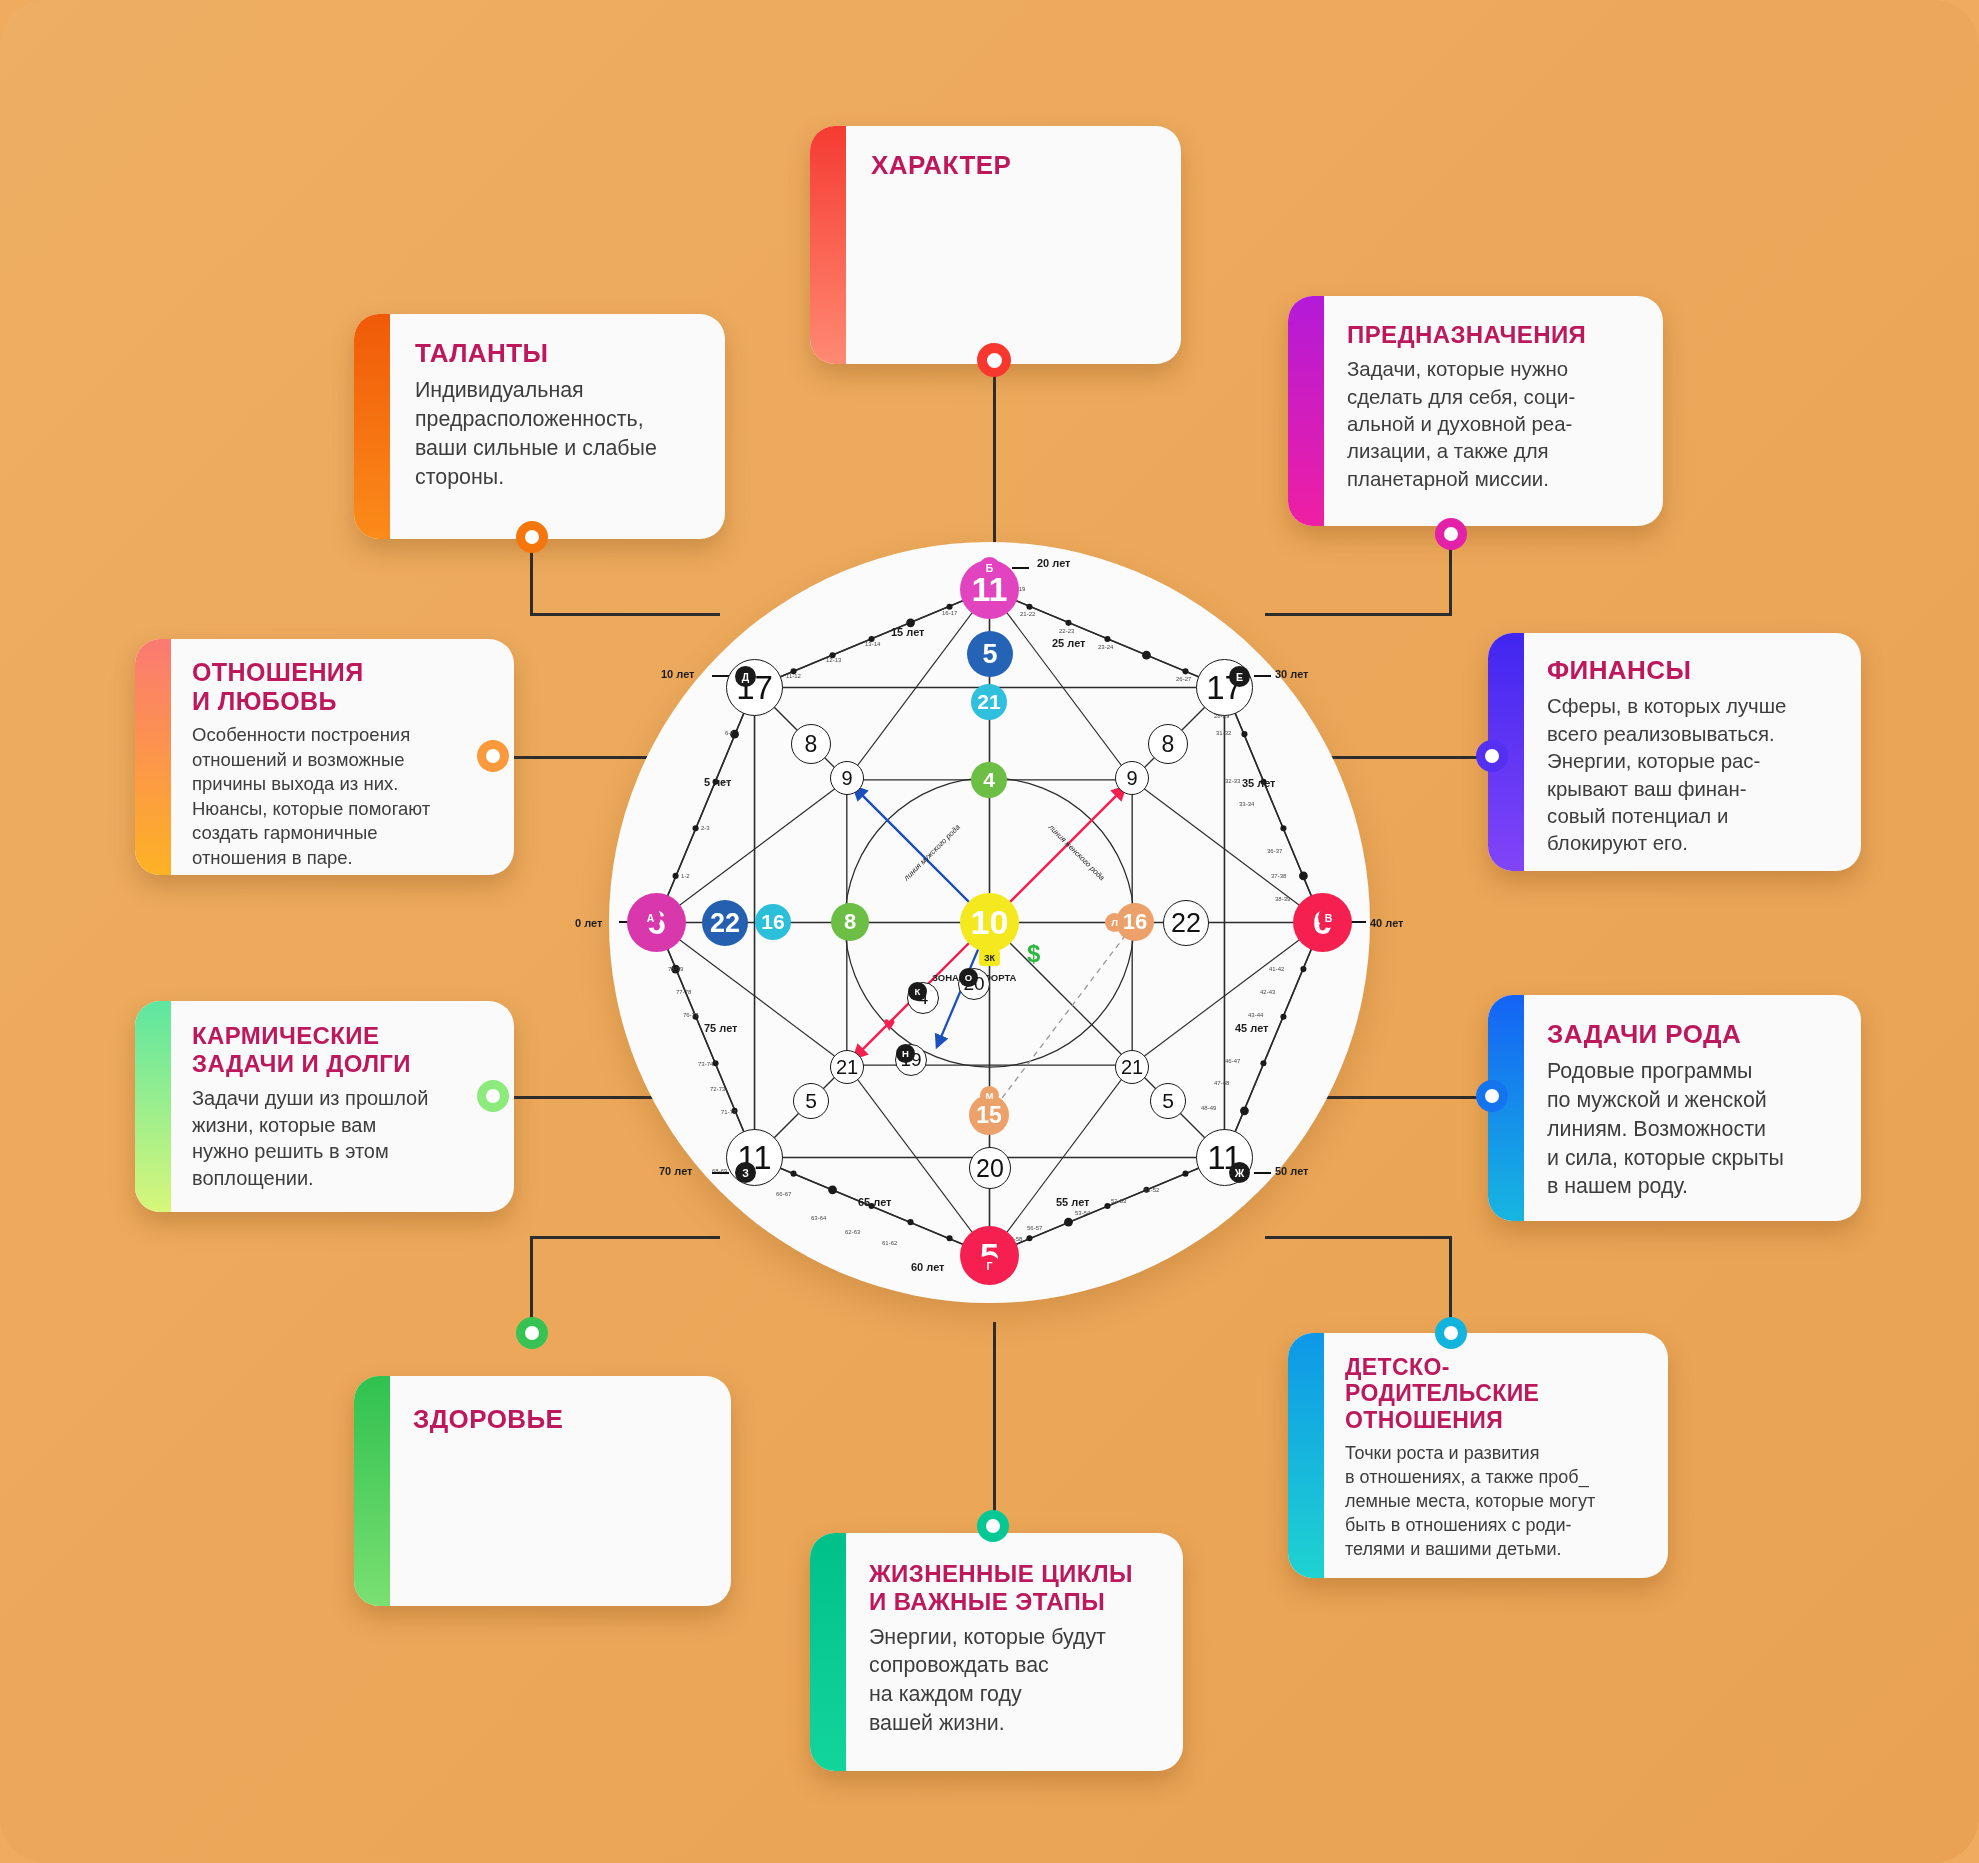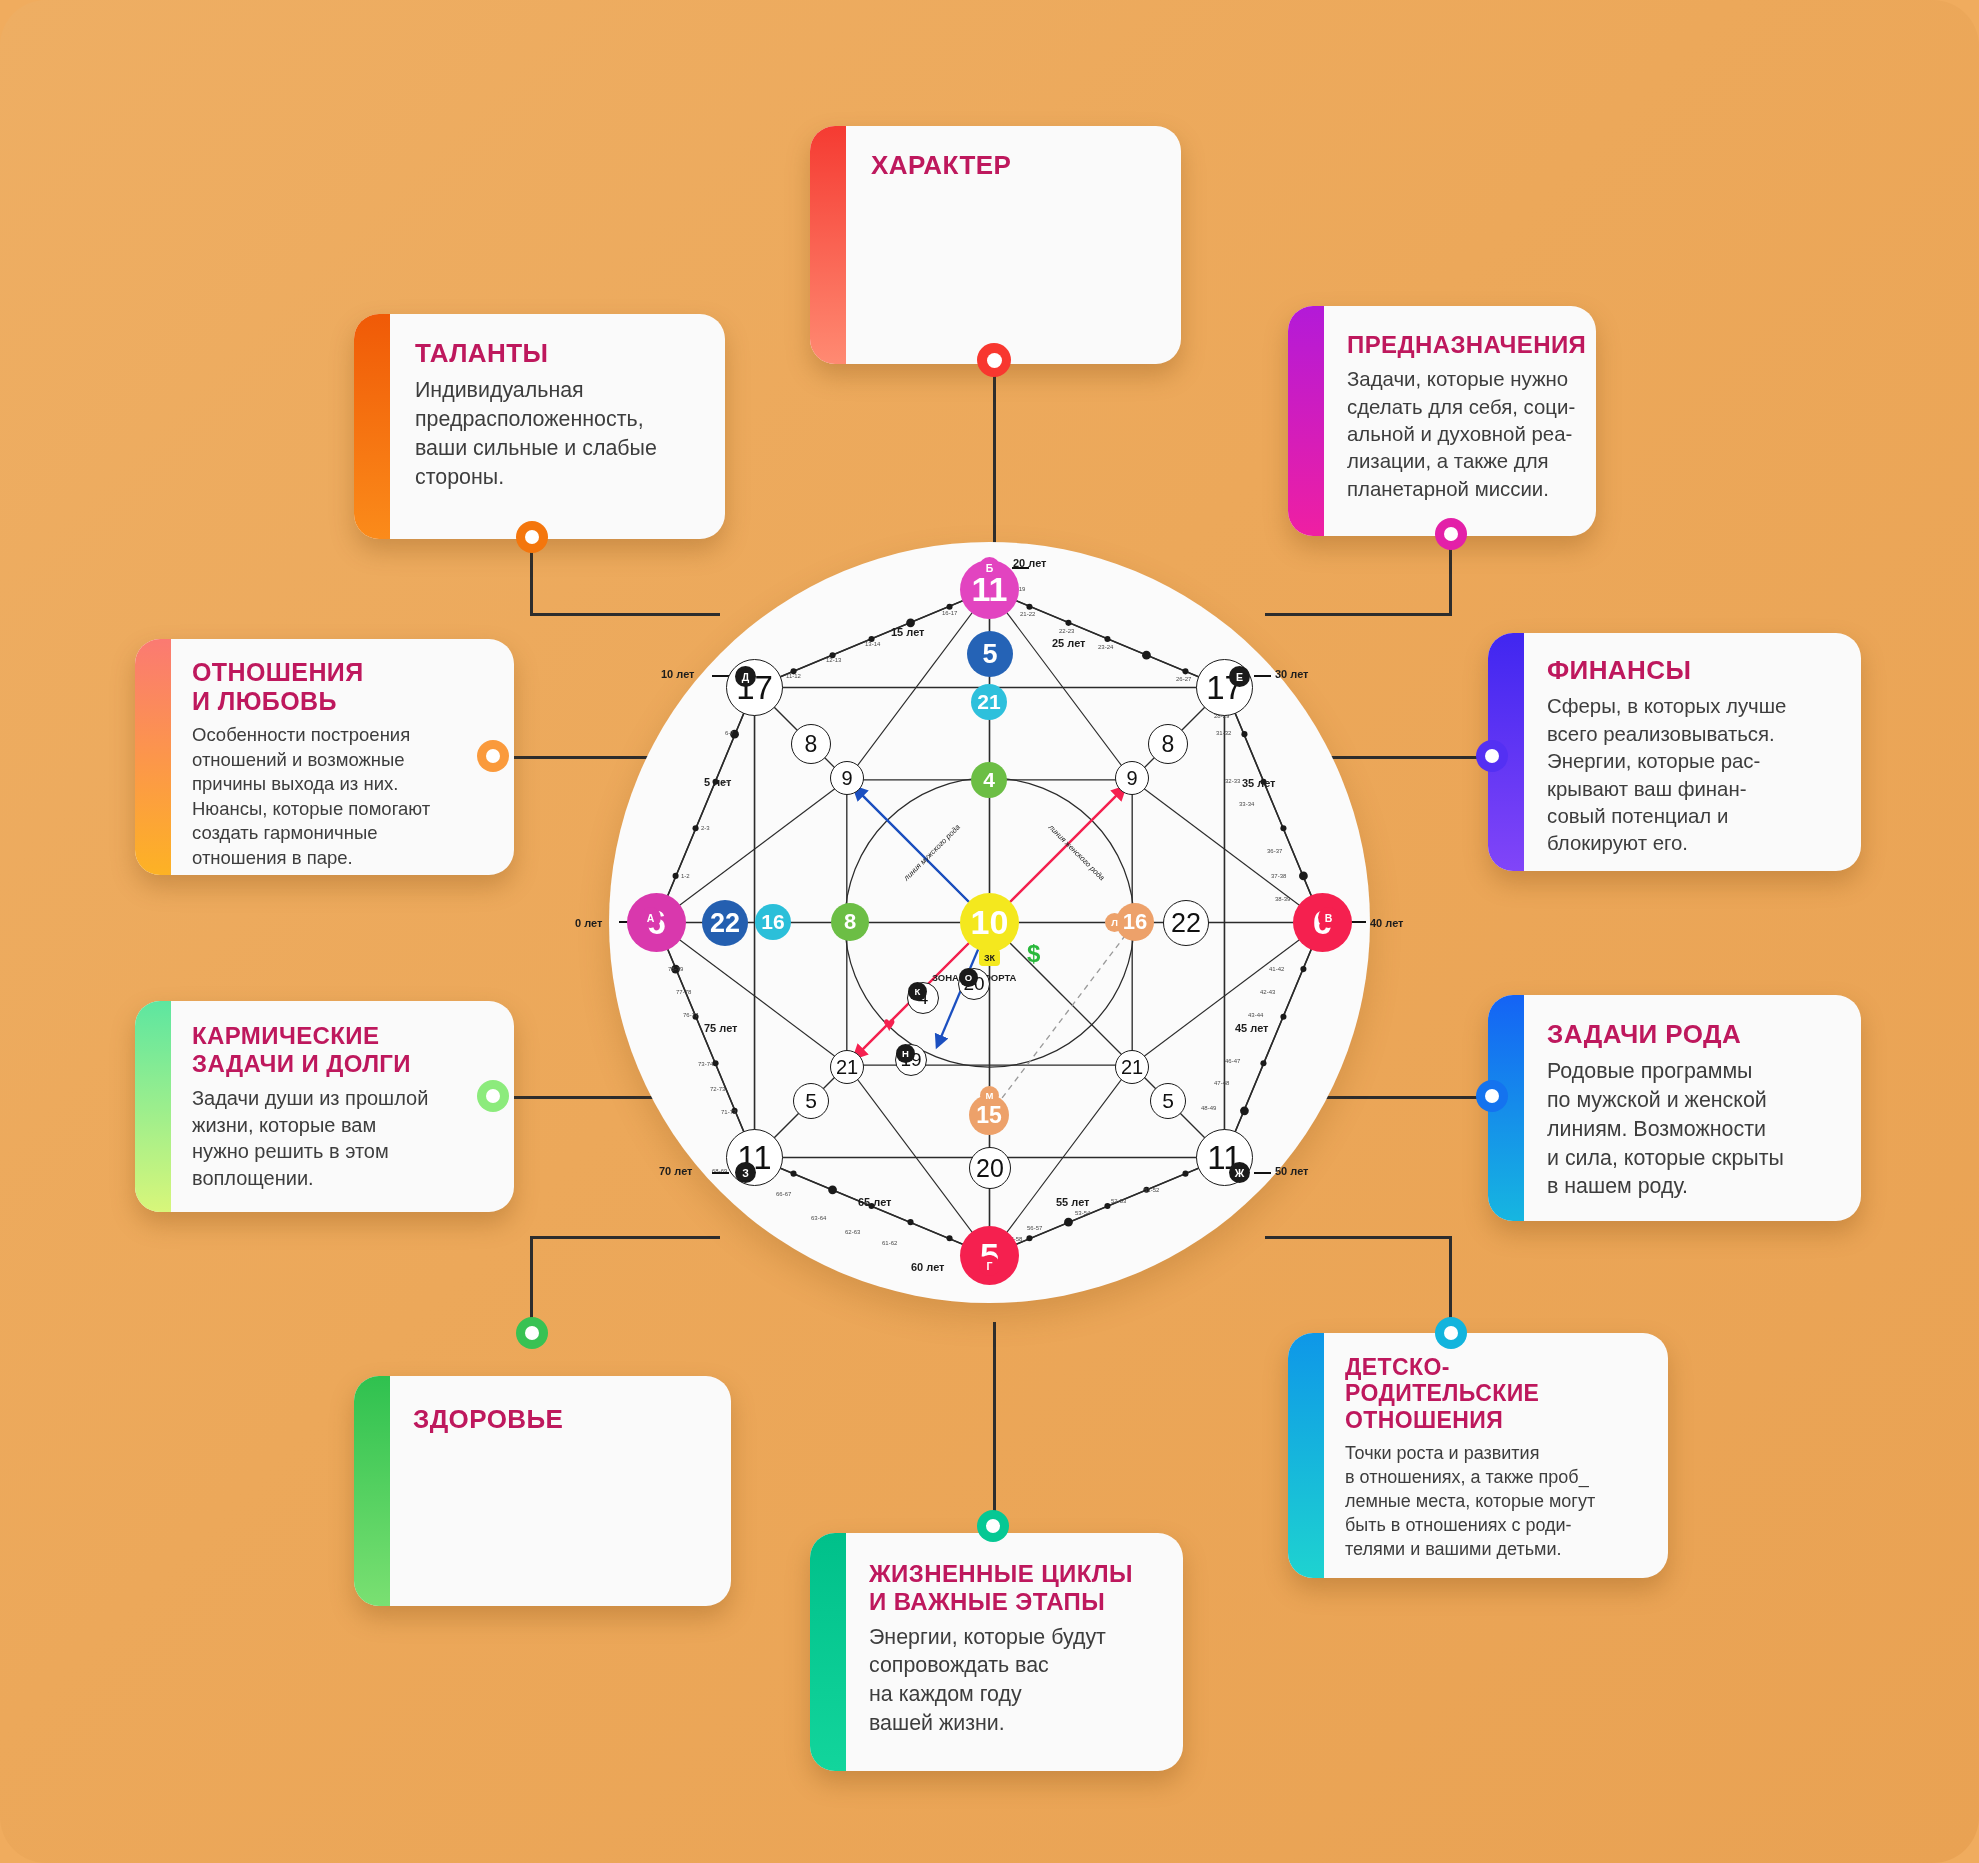--- a/index.html
+++ b/index.html
@@ -175,21 +175,21 @@
           <circle cx="91" cy="499" r="3.2"></circle>
         <circle cx="70" cy="449" r="4.6"></circle>
       </g>
     </svg>
 
     
     <div class="mlabel" style="left:-34px;top:375px;">0 лет</div>
     <div class="mlabel" style="left:95px;top:234px;">5 лет</div>
     <div class="mlabel" style="left:52px;top:126px;">10 лет</div>
     <div class="mlabel" style="left:282px;top:84px;">15 лет</div>
-    <div class="mlabel" style="left:404px;top:15px;">20 лет</div>
+    <div class="mlabel" style="left:428px;top:15px;">20 лет</div>
     <div class="mlabel" style="left:443px;top:95px;">25 лет</div>
     <div class="mlabel" style="left:666px;top:126px;">30 лет</div>
     <div class="mlabel" style="left:633px;top:235px;">35 лет</div>
     <div class="mlabel" style="left:761px;top:375px;">40 лет</div>
     <div class="mlabel" style="left:626px;top:480px;">45 лет</div>
     <div class="mlabel" style="left:666px;top:623px;">50 лет</div>
     <div class="mlabel" style="left:447px;top:654px;">55 лет</div>
     <div class="mlabel" style="left:302px;top:719px;">60 лет</div>
     <div class="mlabel" style="left:249px;top:654px;">65 лет</div>
     <div class="mlabel" style="left:50px;top:623px;">70 лет</div>
@@ -440,21 +440,21 @@
 Энергии, которые рас-
 крывают ваш финан-
 совый потенциал и
 блокируют его.</p>
     </div>
   </div>
   <div class="dot" style="left:1476px;top:740px;width:32px;height:32px;background:#5430f3;">
       <i style="width:14.3px;height:14.3px;"></i>
     </div>
 
-  <div class="card" style="left:1288px;top:306px;width:308px;height:230px;">
+  <div class="card" style="left:1288px;top:296px;width:375px;height:230px;">
     <div class="stripe" style="background:linear-gradient(180deg,#b31ad8,#ef1fa2);"></div>
     <div class="body" style="padding:25px 19px 19px 23px;">
       <h3 style="font-size:24px;">ПРЕДНАЗНАЧЕНИЯ</h3>
       <p style="font-size:20.4px;">Задачи, которые нужно
 сделать для себя, соци-
 альной и духовной реа-
 лизации, а также для
 планетарной миссии.</p>
     </div>
   </div>

